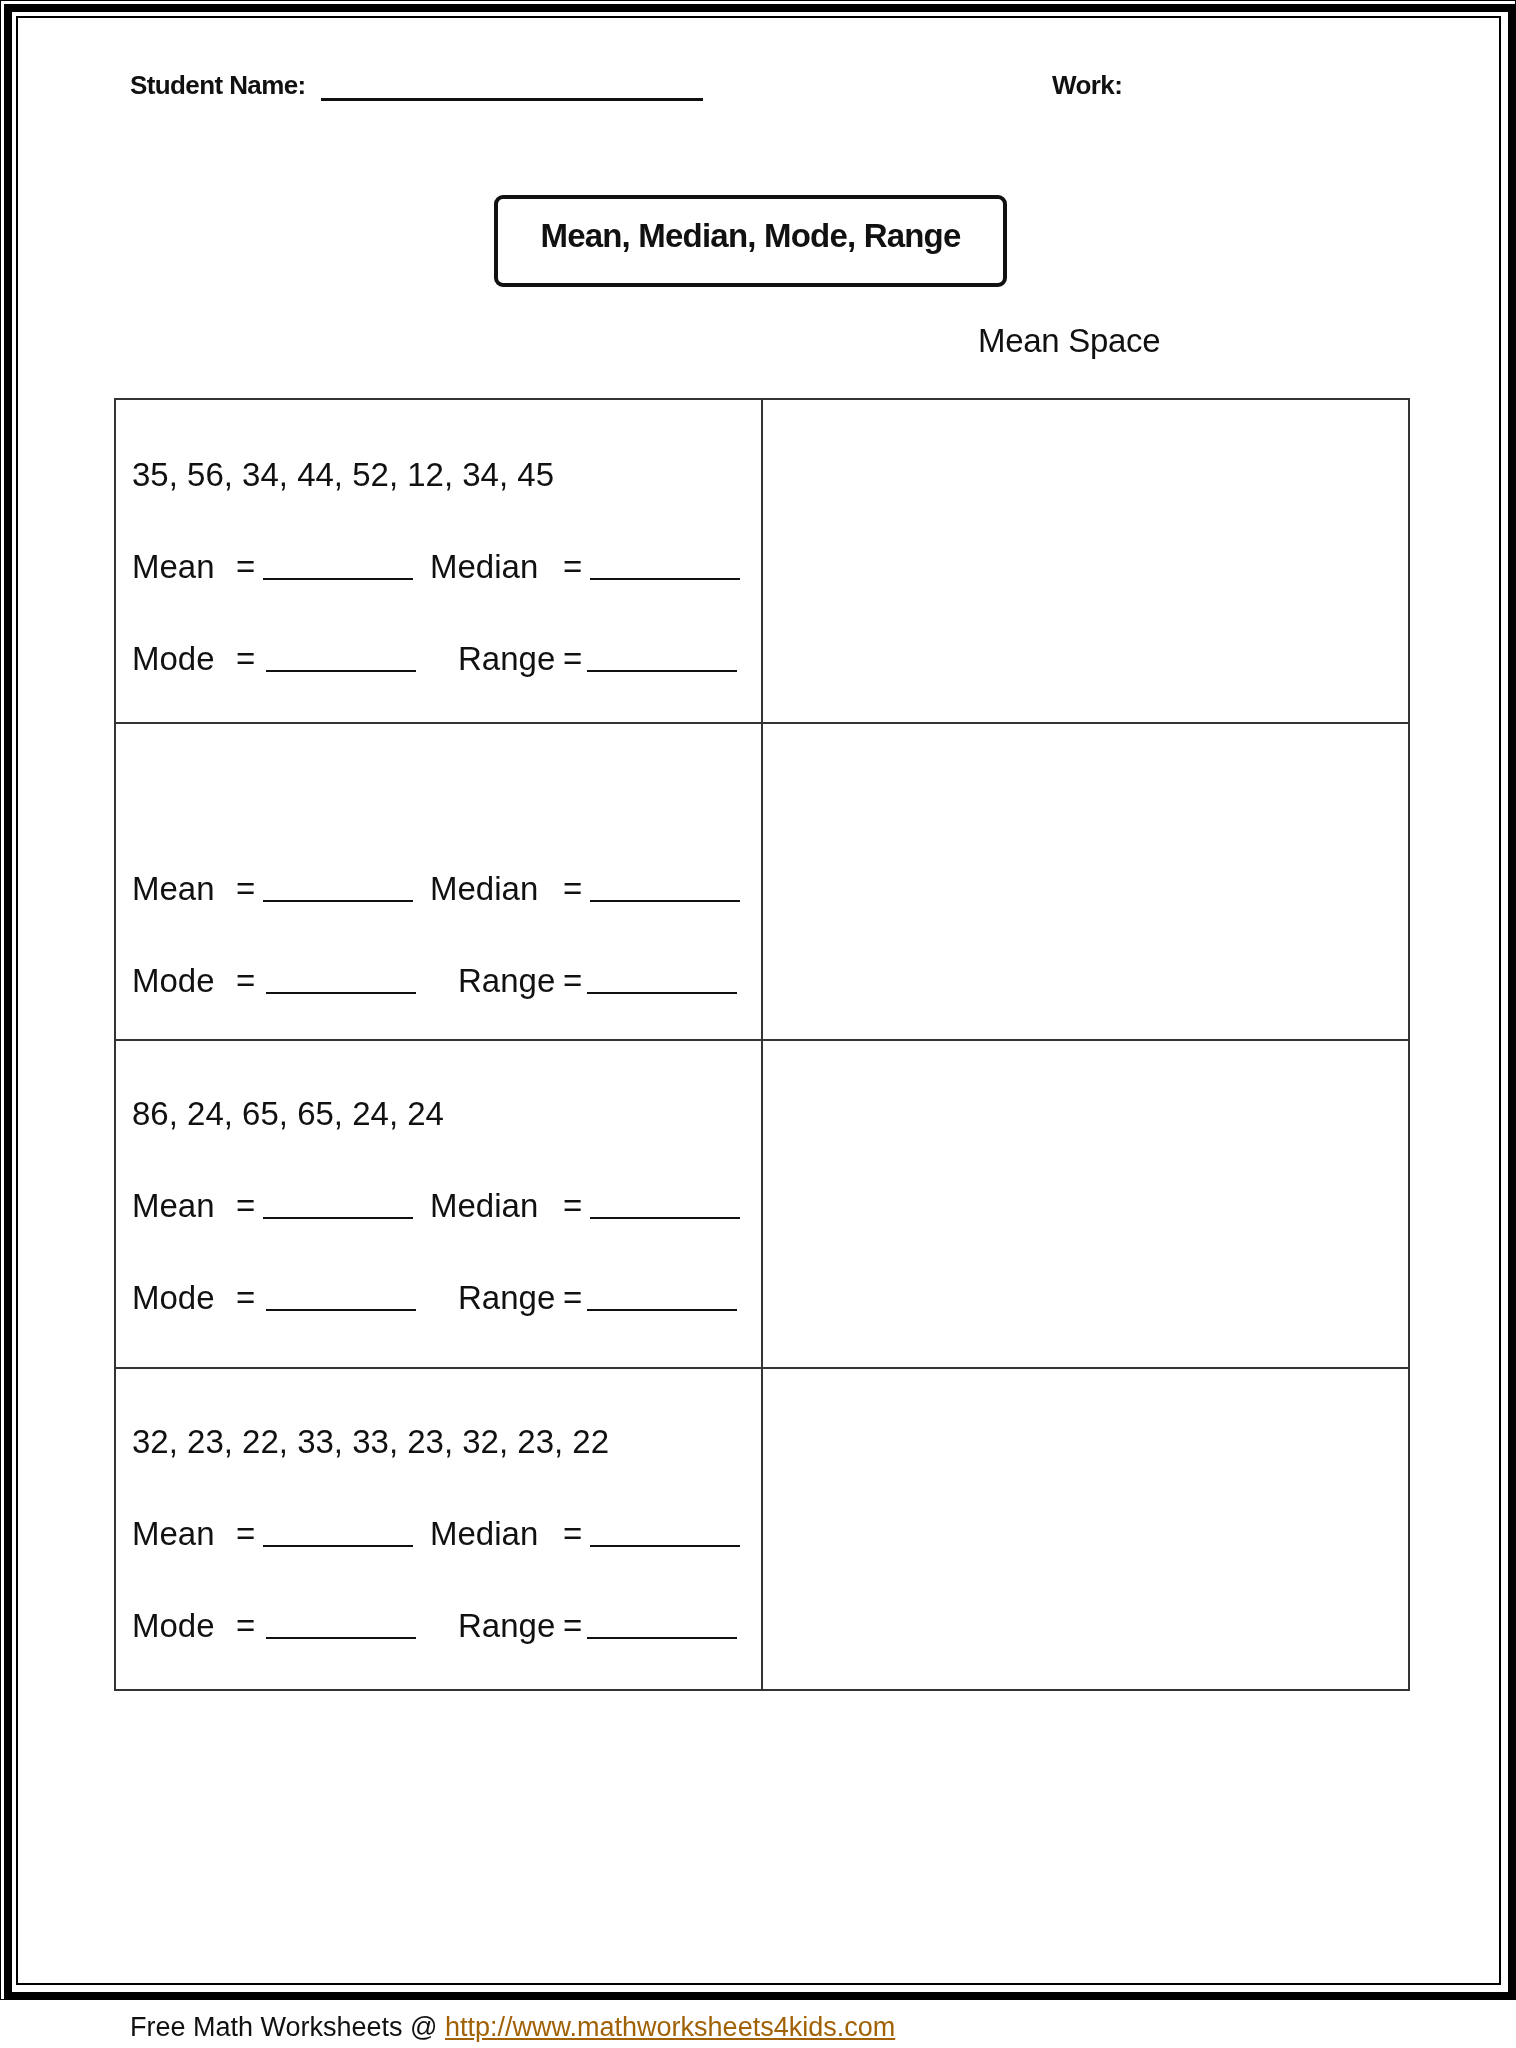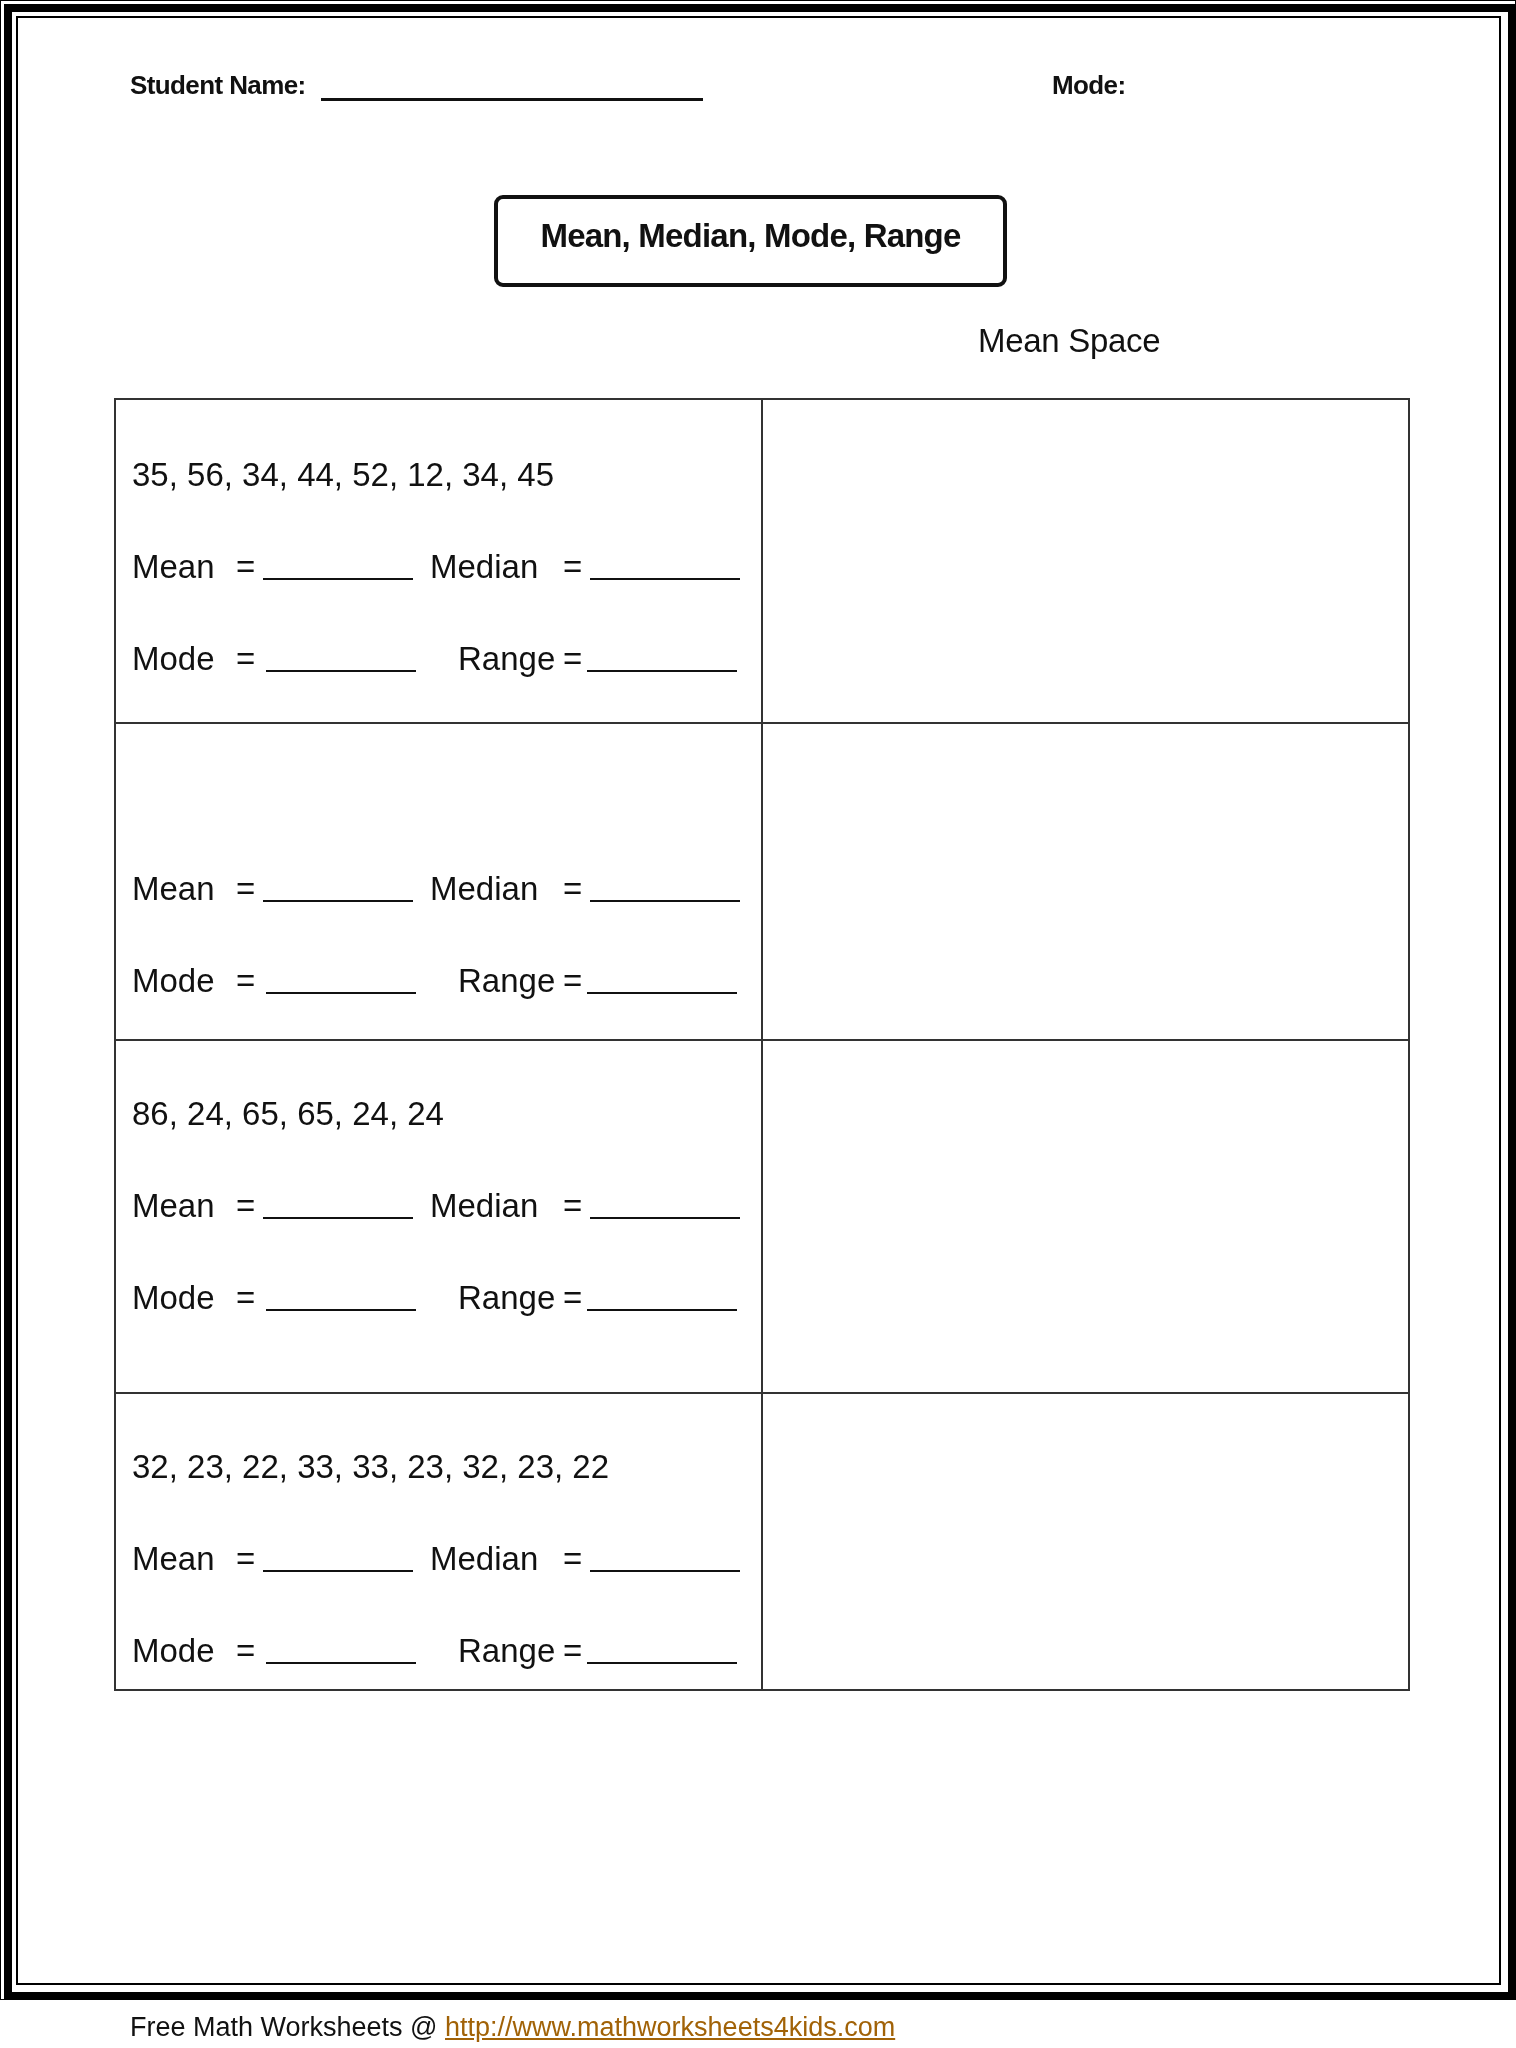--- a/index.html
+++ b/index.html
@@ -43,21 +43,21 @@
 </style>
 </head>
 <body>
 
 <div class="frame-outer"></div>
 <div class="frame-thick"></div>
 <div class="frame-inner"></div>
 
 <div class="abs header-label" style="left:130px; top:70px;text-align:right;">Student Name:</div>
 <div class="name-line"></div>
-<div class="abs header-label" style="left:1052px; top:70px;">Mode:</div>
+<div class="abs header-label" style="left:1052px; top:70px;">Work:</div>
 
 <div class="title-box">
   <div class="title-text">Mean, Median, Mode, Range</div>
 </div>
 
 <div class="abs workspace-label" style="left:978px; top:322px;">Mean Space</div>
 
 <div class="table">
   <div class="mid-line"></div>
 
@@ -103,21 +103,21 @@
     <div class="cell-text" style="left:447px; top:148px;">=</div>
     <div class="blank" style="left:474px; top:178px; width:150px;"></div>
     <div class="cell-text" style="left:16px; top:240px;">Mode</div>
     <div class="cell-text" style="left:120px; top:240px;">=</div>
     <div class="blank" style="left:150px; top:270px; width:150px;"></div>
     <div class="cell-text" style="left:342px; top:240px;">Range</div>
     <div class="cell-text" style="left:447px; top:240px;">=</div>
     <div class="blank" style="left:471px; top:270px; width:150px;"></div>
   </div>
 
-  <div class="row" style="top:992px;">
+  <div class="row" style="top:967px;">
     <div class="row-line"></div>
     <div class="cell-text" style="left:16px; top:56px;">32, 23, 22, 33, 33, 23, 32, 23, 22</div>
     <div class="cell-text" style="left:16px; top:148px;">Mean</div>
     <div class="cell-text" style="left:120px; top:148px;">=</div>
     <div class="blank" style="left:147px; top:178px; width:150px;"></div>
     <div class="cell-text" style="left:314px; top:148px;">Median</div>
     <div class="cell-text" style="left:447px; top:148px;">=</div>
     <div class="blank" style="left:474px; top:178px; width:150px;"></div>
     <div class="cell-text" style="left:16px; top:240px;">Mode</div>
     <div class="cell-text" style="left:120px; top:240px;">=</div>

